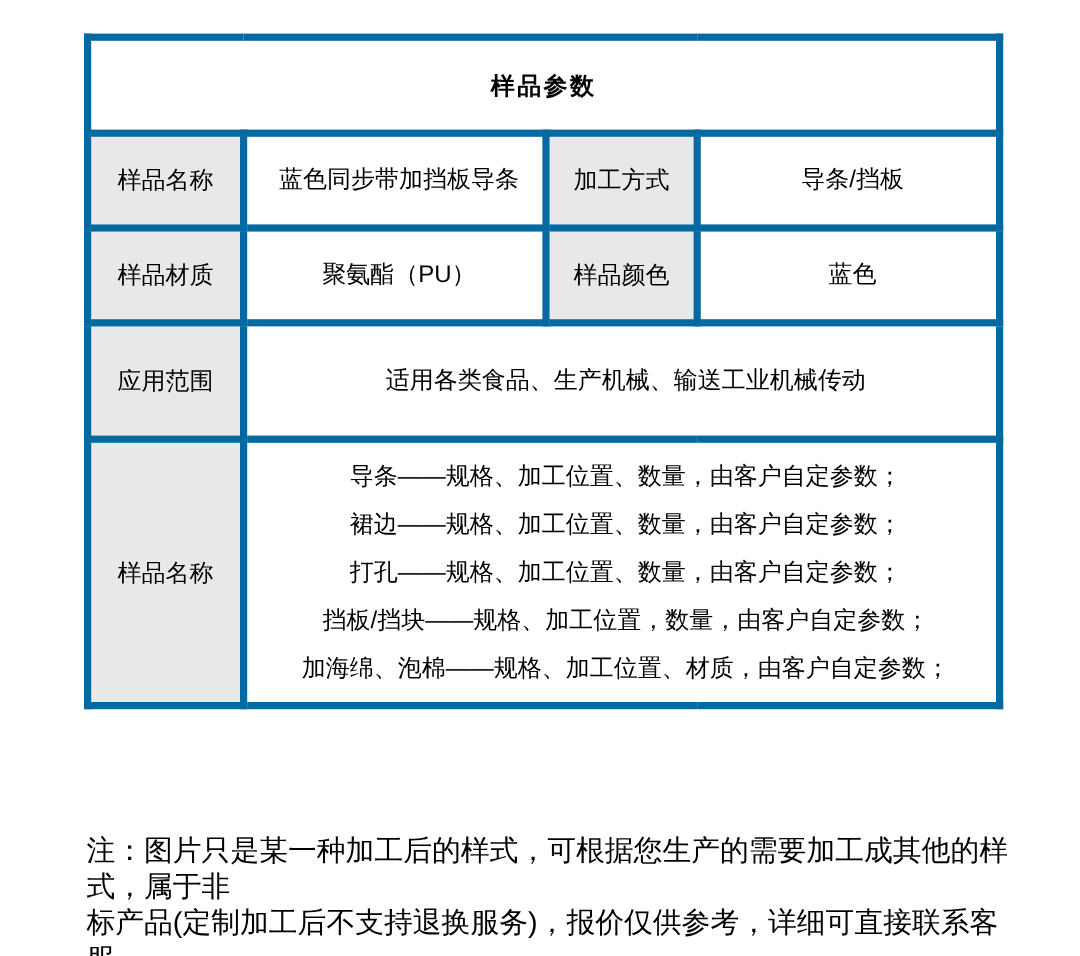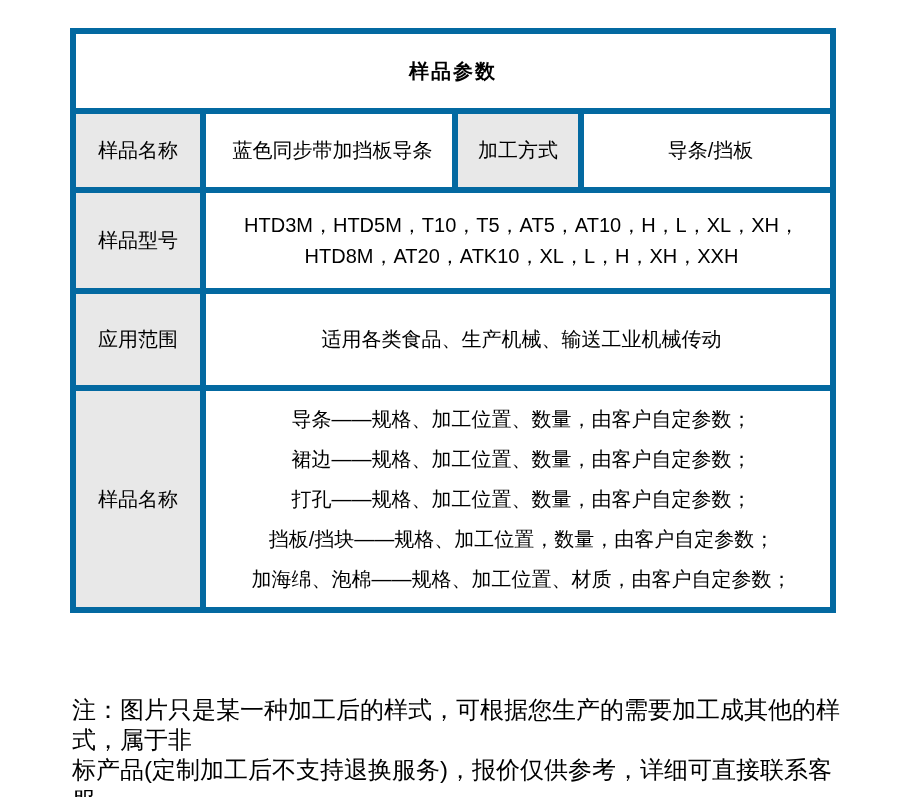--- a/index.html
+++ b/index.html
@@ -86,26 +86,27 @@
       <td class="title-cell" colspan="4">样品参数</td>
     </tr>
 
     <tr class="r-small">
       <td class="label-cell">样品名称</td>
       <td class="value-cell">蓝色同步带加挡板导条</td>
       <td class="label-cell">加工方式</td>
       <td class="value-cell">导条/挡板</td>
     </tr>
 
+    <tr class="r-small">
+      <td class="label-cell">样品材质</td>
+      <td class="value-cell">聚氨酯（PU）</td>
+      <td class="label-cell">样品颜色</td>
+      <td class="value-cell">蓝色</td>
+    </tr>
 
-    <tr class="r-model">
-      <td class="label-cell">样品型号</td>
-      <td class="value-cell" colspan="3">HTD3M，HTD5M，T10，T5，AT5，AT10，H，L，XL，XH，
-HTD8M，AT20，ATK10，XL，L，H，XH，XXH</td>
-    </tr>
 
     <tr class="r-apply">
       <td class="label-cell">应用范围</td>
       <td class="value-cell" colspan="3">适用各类食品、生产机械、输送工业机械传动</td>
     </tr>
 
     <tr class="r-special">
       <td class="label-cell">样品名称</td>
       <td class="value-cell" colspan="3">导条——规格、加工位置、数量，由客户自定参数；
 裙边——规格、加工位置、数量，由客户自定参数；

